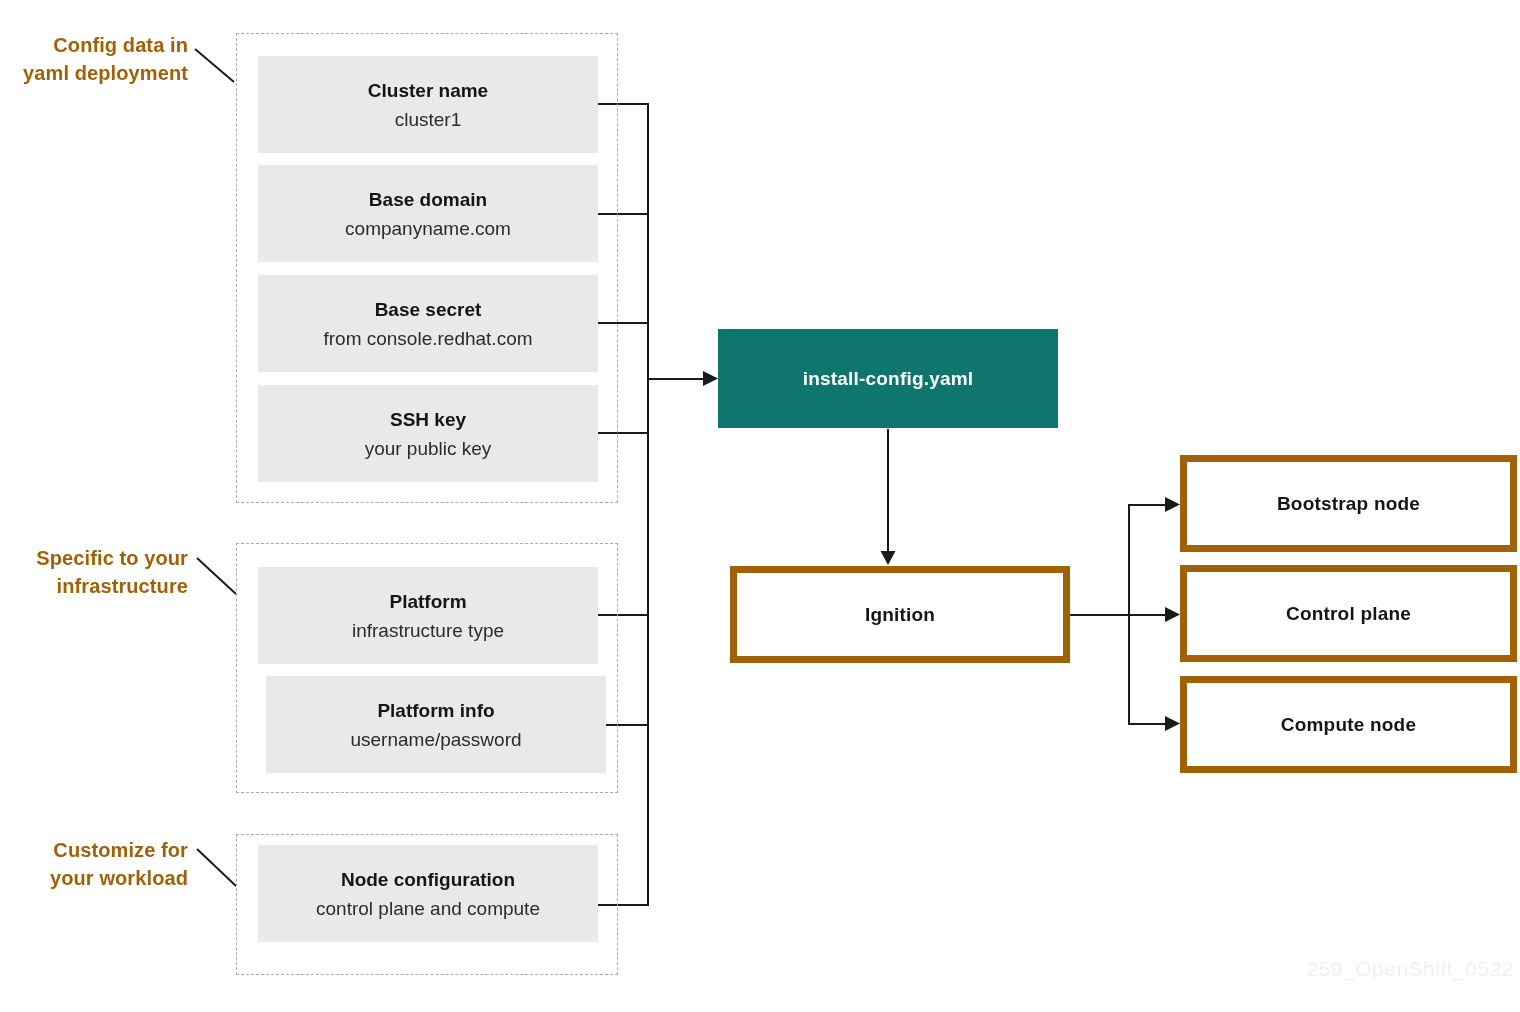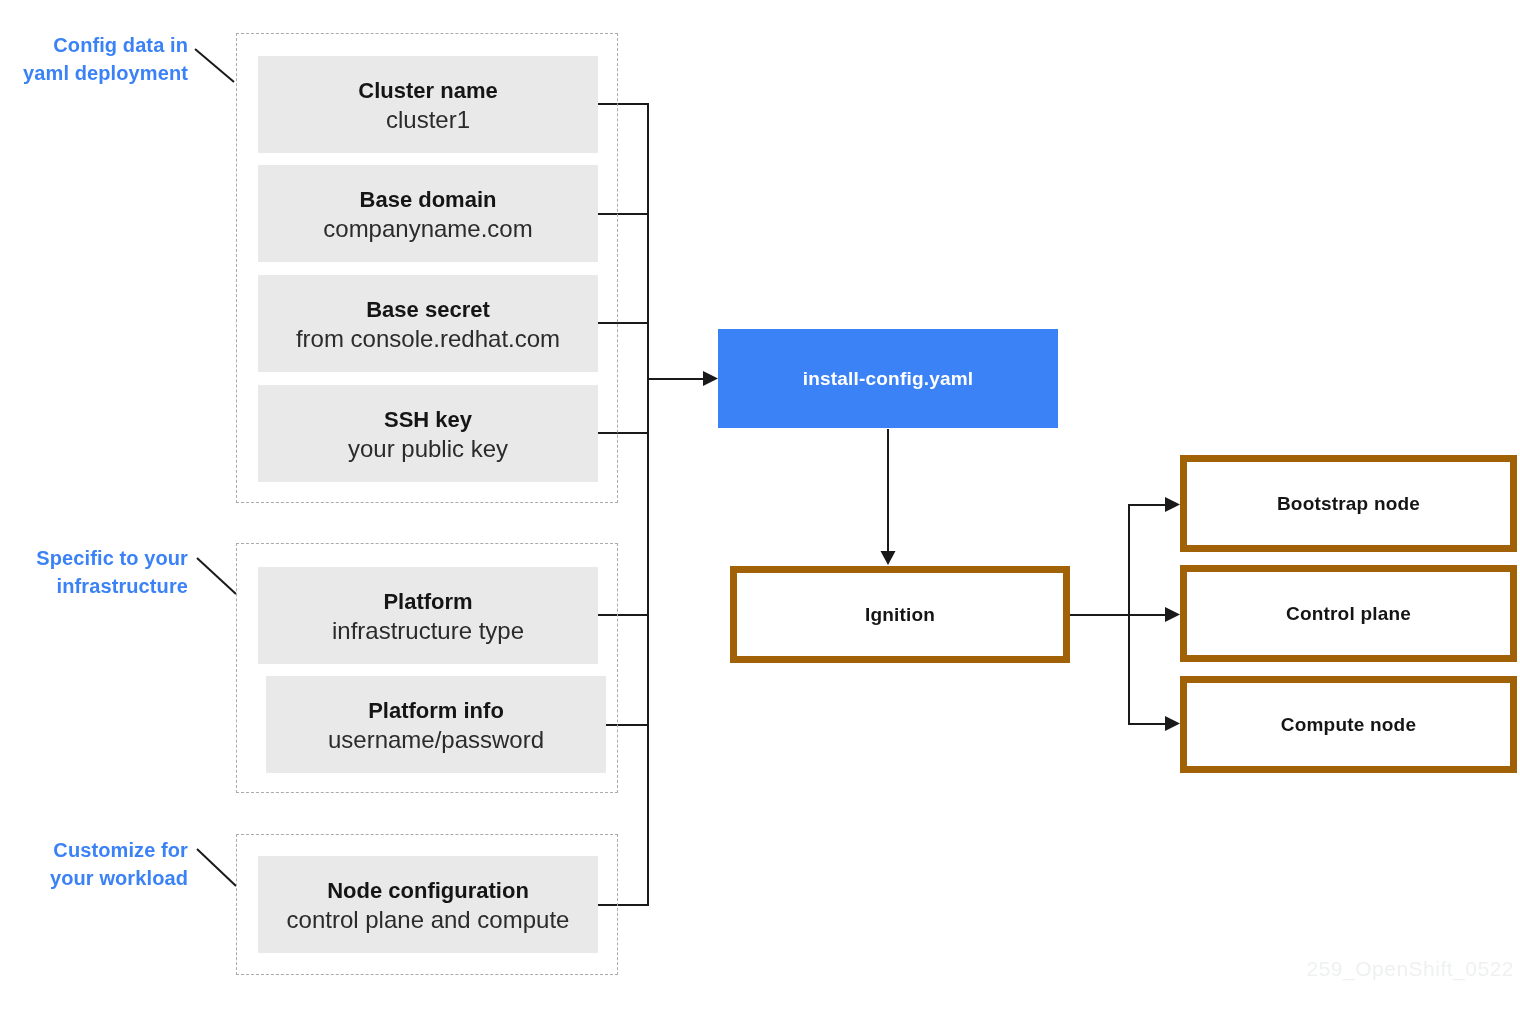--- a/index.html
+++ b/index.html
@@ -21,21 +21,21 @@
   }
   .group-annotation {
     position: absolute;
     left: 0;
     width: 188px;
     text-align: right;
     font-size: 20px;
     font-weight: 700;
     line-height: 28px;
     letter-spacing: 0.1px;
-    color: #3b82f6;
+    color: #a16207;
   }
   .dashed-group {
     position: absolute;
     left: 236px;
     width: 382px;
     border: 1.5px dashed #ababab;
     background: transparent;
   }
   .gray-box {
     position: absolute;
@@ -43,38 +43,38 @@
     width: 340px;
     height: 97px;
     background: #e9e9e9;
     display: flex;
     flex-direction: column;
     align-items: center;
     justify-content: center;
     text-align: center;
   }
   .gray-box .box-title {
-    font-size: 22px;
+    font-size: 19px;
     font-weight: 700;
     line-height: 29px;
     color: #151515;
   }
   .gray-box .box-subtitle {
-    font-size: 24px;
+    font-size: 19px;
     font-weight: 400;
     line-height: 29px;
     color: #2b2b2b;
   }
   .blue-box {
     position: absolute;
     left: 718px;
     top: 329px;
     width: 340px;
     height: 99px;
-    background: #3b82f6;
+    background: #0f766e;
     display: flex;
     align-items: center;
     justify-content: center;
     color: #ffffff;
     font-size: 19px;
     font-weight: 600;
     letter-spacing: 0.2px;
   }
   .outline-box {
     position: absolute;
@@ -191,21 +191,21 @@
       <div class="box-title">Platform</div>
       <div class="box-subtitle">infrastructure type</div>
     </div>
     <div class="gray-box" style="top:132px;margin-left:8px;">
       <div class="box-title">Platform info</div>
       <div class="box-subtitle">username/password</div>
     </div>
   </div>
 
   <div class="dashed-group" style="top:834px; height:141px;">
-    <div class="gray-box" style="top:21px;">
+    <div class="gray-box" style="top:10px;">
       <div class="box-title">Node configuration</div>
       <div class="box-subtitle">control plane and compute</div>
     </div>
   </div>
 
   <div class="blue-box">
     <span>install-config.yaml</span>
   </div>
 
   <div class="outline-box ignition-box">

